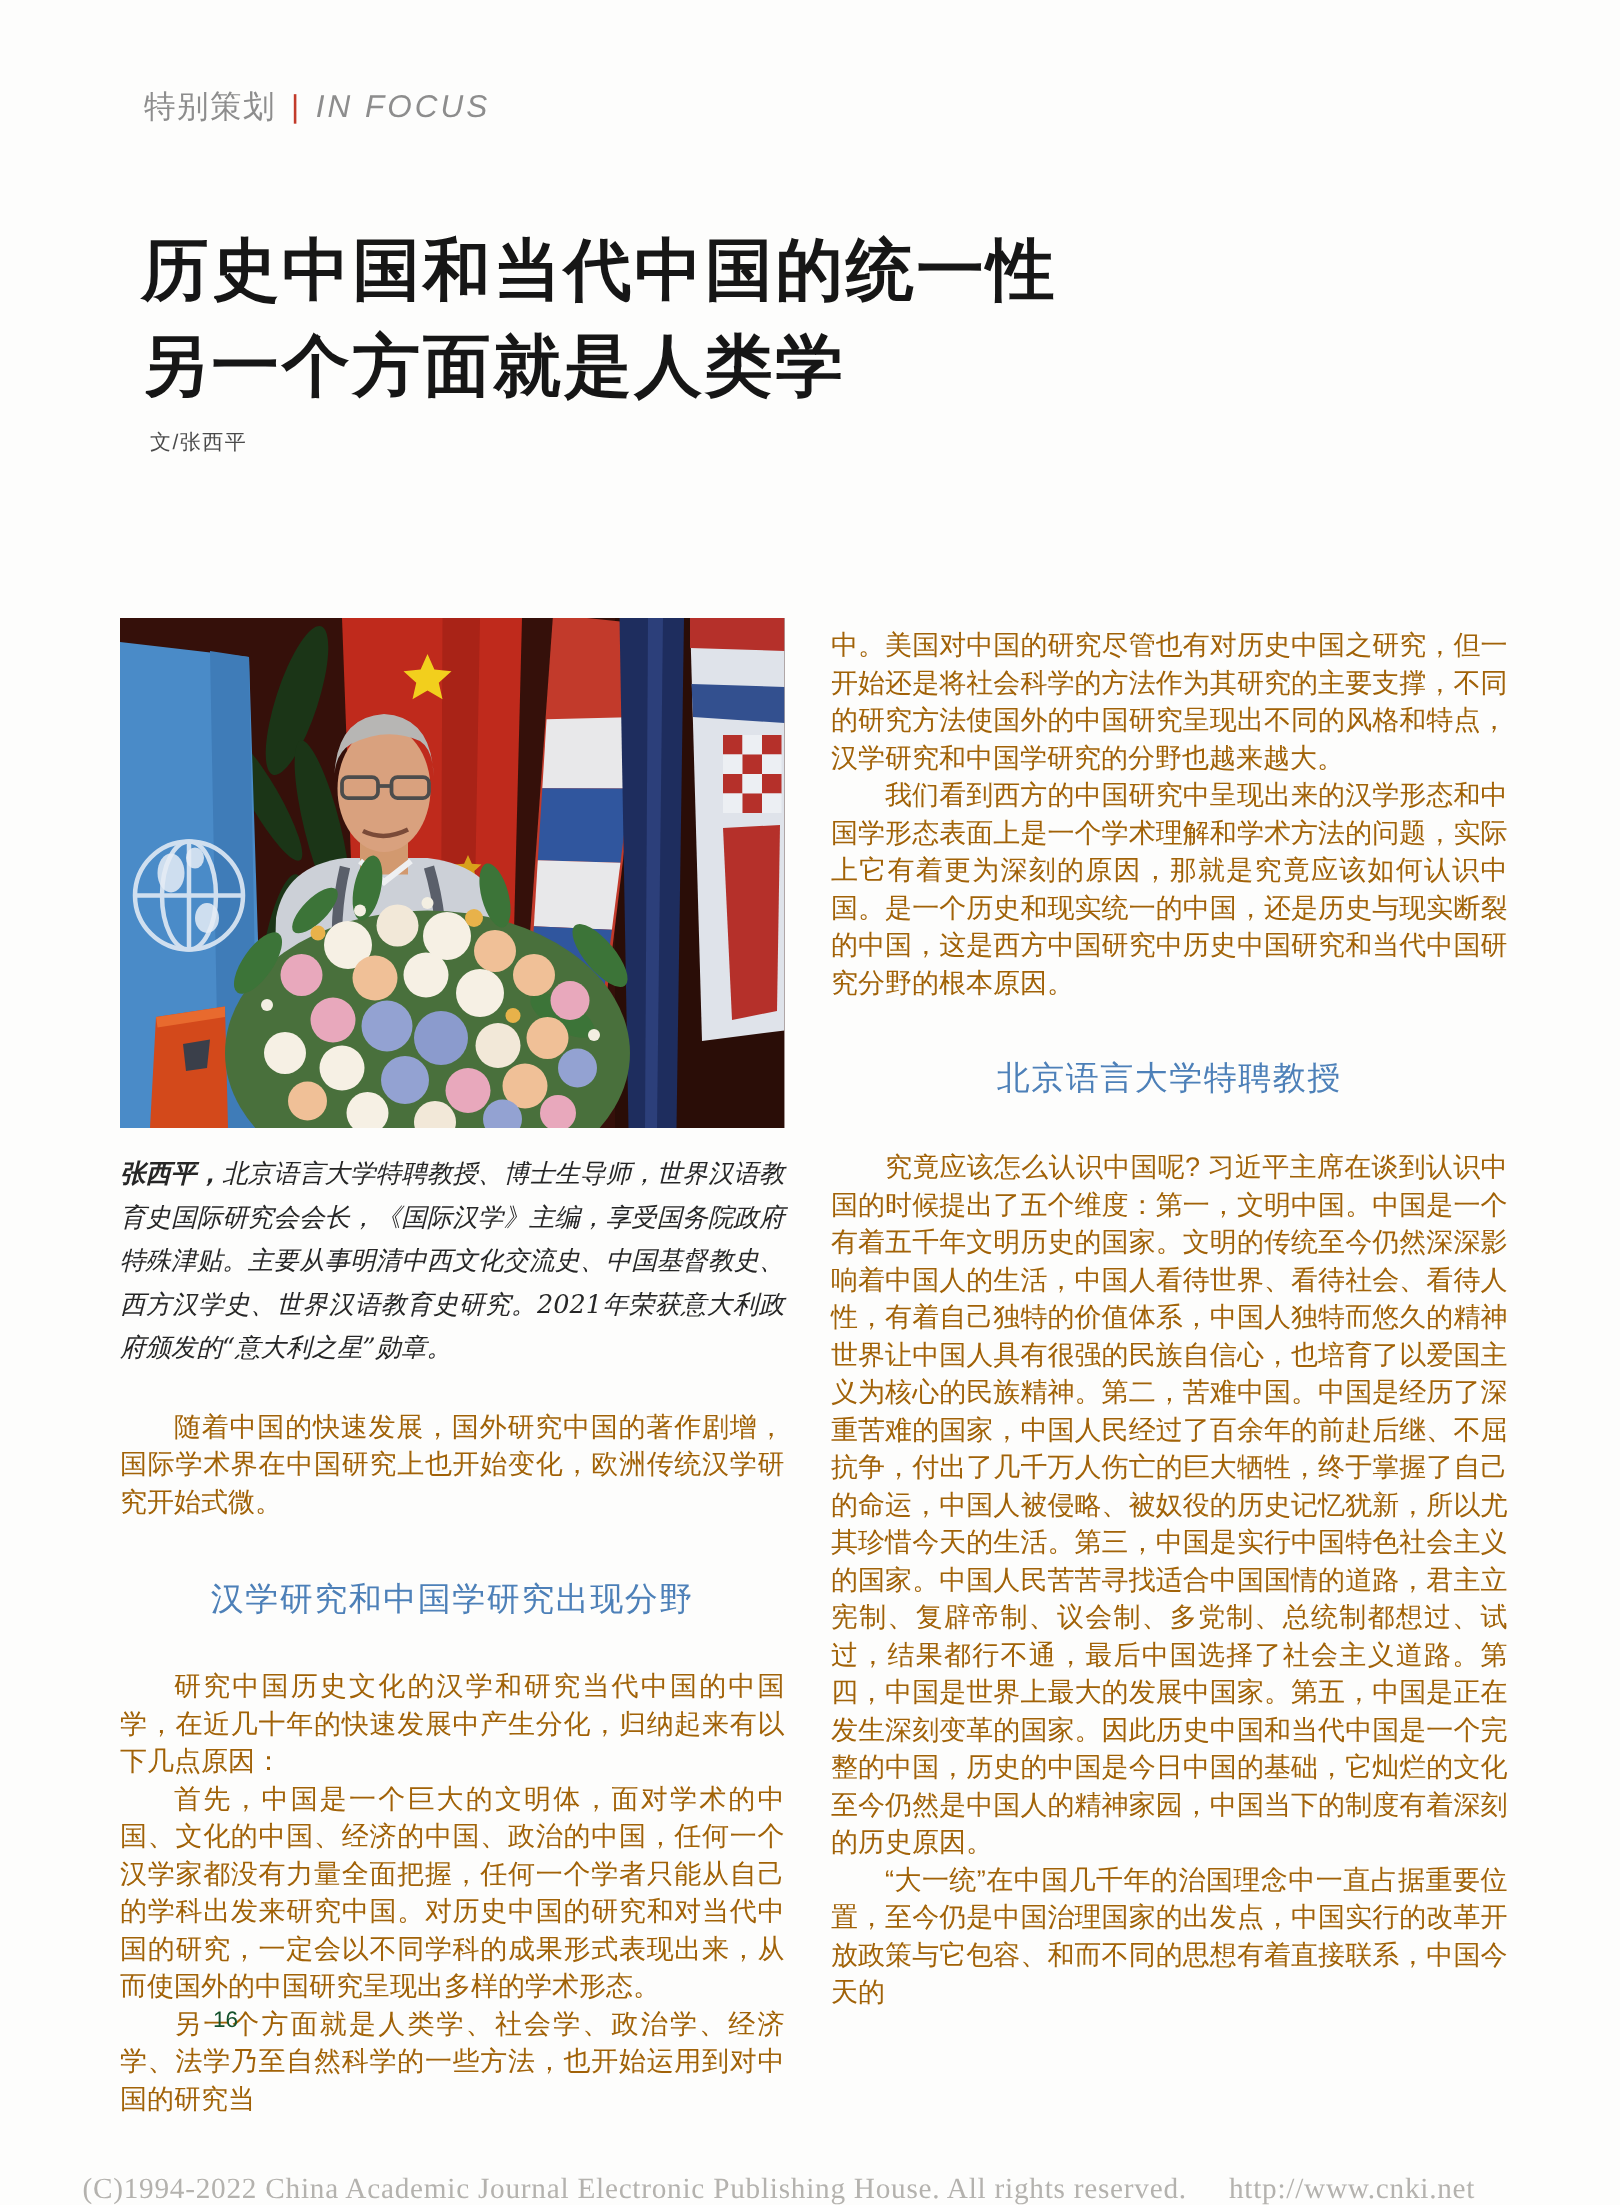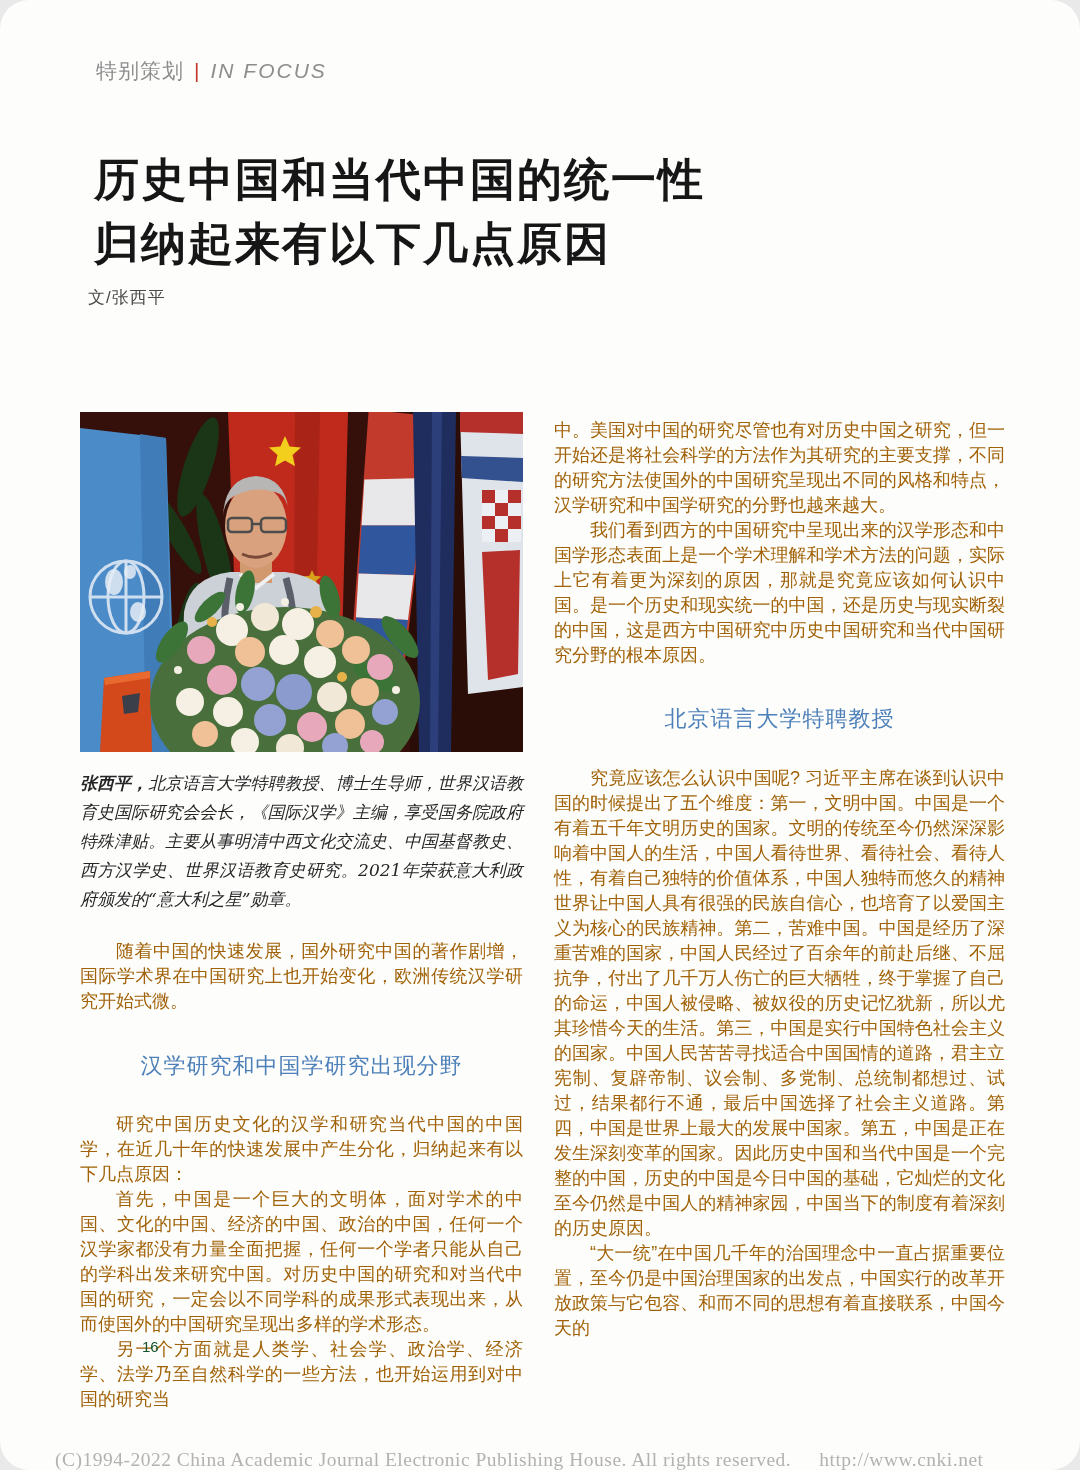--- a/index.html
+++ b/index.html
@@ -1,30 +1,29 @@
 <!DOCTYPE html>
 <html><head>
 <meta charset="utf-8">
 <style>
   * { margin:0; padding:0; box-sizing:border-box; }
   html,body { background:#e9e9e9; }
   .page {
     position:relative; width:1080px; height:1470px; margin:0 auto;
     background:#fdfdfc; overflow:hidden;
     font-family:"Liberation Sans", sans-serif;
-    border-radius:29px;
   }
   
   .kicker { position:absolute; left:96px; top:57px; font-size:21px; color:#8d8d8d; letter-spacing:1px; }
   .kicker .divider { color:#c23b2a; margin:0 10px; font-weight:400; }
   .kicker .en { font-style:italic; letter-spacing:2px; color:#8d8d8d; }
   
   .title { position:absolute; left:94px; top:148px; width:760px;
     font-size:45px; font-weight:700; color:#161616; line-height:64px; letter-spacing:2px; }
-  .byline { position:absolute; left:88px; top:286px; font-size:17px; color:#4a4a4a; letter-spacing:1px;text-align:center; }
+  .byline { position:absolute; left:100px; top:286px; font-size:14px; color:#4a4a4a; letter-spacing:1px;text-align:center; }
   
   .columns { position:absolute; left:80px; top:412px; width:925px; display:flex; gap:31px; }
   .col-left { width:443px; }
   .col-right { width:451px; padding-top:6px; }
   .photo { width:443px; height:340px; display:block; }
   .caption { margin-top:17px; font-family:"DejaVu Serif", serif; font-style:italic;
     font-size:17px; line-height:29px; color:#262626; text-align:justify; }
   .caption b { font-weight:700; }
   p.body { font-size:18px; line-height:25px; color:#a16207; text-align:justify; text-indent:2em; }
   .col-left p.body.first { margin-top:25px; }
@@ -41,21 +40,21 @@
 <body>
 
 <div class="page">
 
   <div class="kicker">
     <span>特别策划</span><span class="divider">|</span><span class="en">IN FOCUS</span>
   </div>
 
   <div class="title">
     <div>历史中国和当代中国的统一性</div>
-    <div>归纳起来有以下几点原因</div>
+    <div>另一个方面就是人类学</div>
   </div>
   <div class="byline">文/张西平</div>
 
   <div class="columns">
 
     <div class="col-left">
 
       <svg class="photo" viewBox="0 0 443 340" role="img">
 
         <rect x="0" y="0" width="443" height="340" fill="#35100a"></rect>

